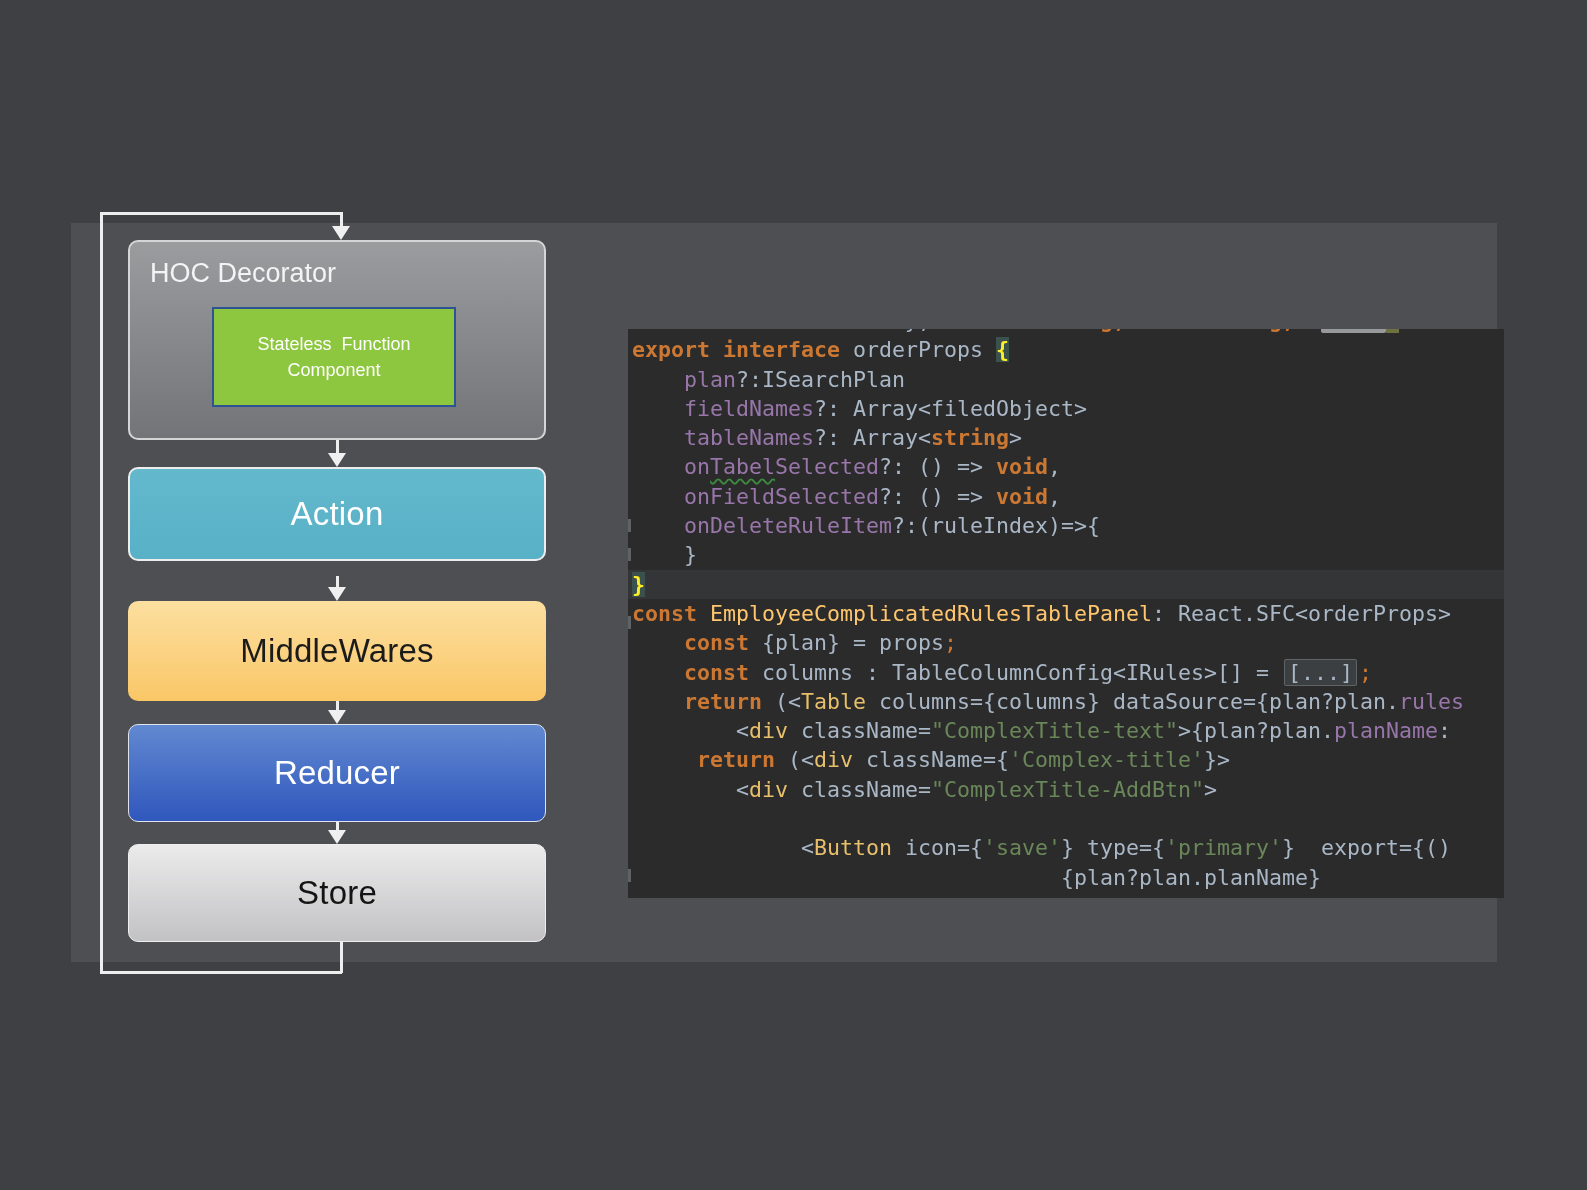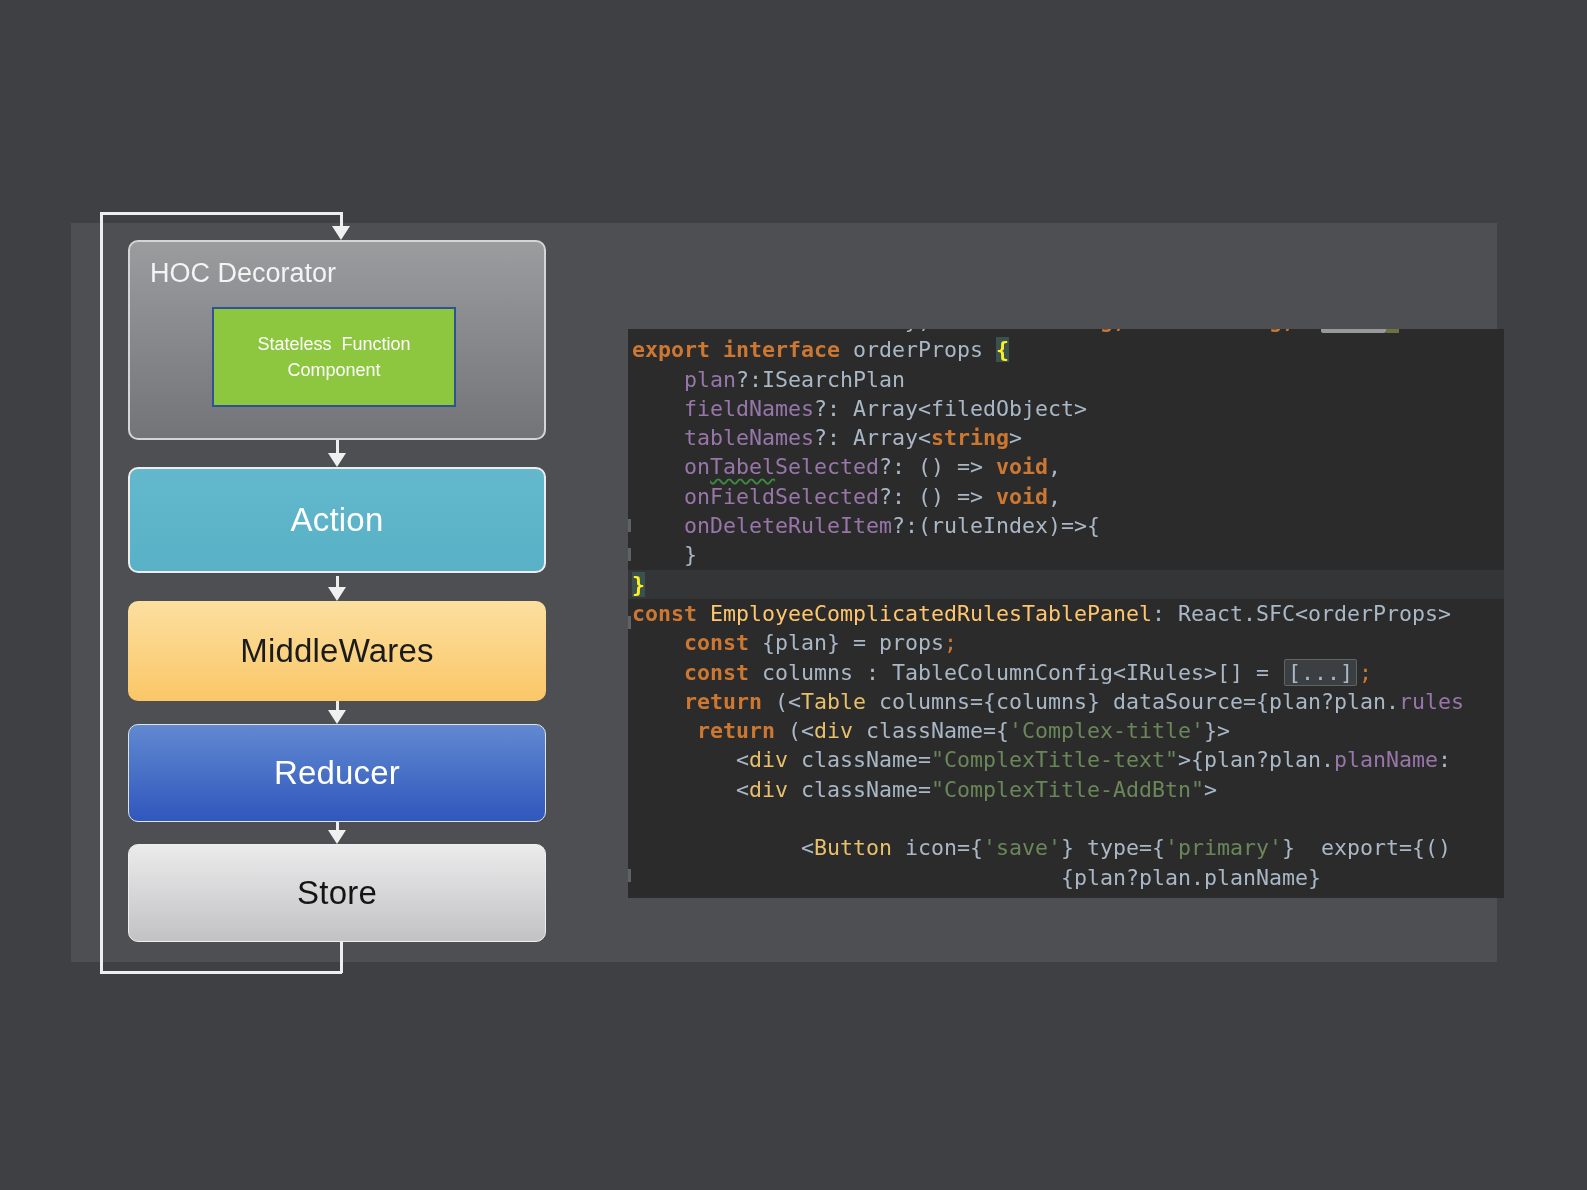--- a/index.html
+++ b/index.html
@@ -23,21 +23,21 @@
     border:2px solid #d5d5d5; display:block;
   }
   .box-hoc .hoc-title { color:#f4f4f4; font-size:27px; padding:16px 0 0 20px; }
   .box-stateless {
     position:absolute; left:212px; top:307px; width:244px; height:100px;
     background:#8dc63f; border:2.5px solid #2e5395; box-sizing:border-box;
     display:flex; flex-direction:column; align-items:center; justify-content:center;
   }
   .box-stateless .sl-line { color:#ffffff; font-size:18px; line-height:1.45; white-space:pre; }
   .box-action {
-    top:467px; height:106px; background:linear-gradient(180deg,#63b8cc,#58b1c7);
+    top:467px; height:94px; background:linear-gradient(180deg,#63b8cc,#58b1c7);
     border:2px solid #ededed; color:#ffffff;
   }
   .box-middlewares {
     top:601px; height:100px; background:linear-gradient(180deg,#fcdfa0,#fac767);
     color:#1b1b1b;
   }
   .box-reducer {
     top:724px; height:98px; background:linear-gradient(180deg,#6189d1,#3057bc);
     border:1.5px solid #dfe4ec; color:#ffffff;
   }
@@ -136,22 +136,22 @@
         <div class="code-line"><span class="seg-def">    </span><span class="seg-prop">tableNames</span><span class="seg-def">?: Array&lt;</span><span class="seg-kw">string</span><span class="seg-def">&gt;</span></div>
         <div class="code-line"><span class="seg-def">    </span><span class="seg-prop">on</span><span class="seg-prop seg-sq">Tabel</span><span class="seg-prop">Selected</span><span class="seg-def">?: () =&gt; </span><span class="seg-kw">void</span><span class="seg-def">,</span></div>
         <div class="code-line"><span class="seg-def">    </span><span class="seg-prop">onFieldSelected</span><span class="seg-def">?: () =&gt; </span><span class="seg-kw">void</span><span class="seg-def">,</span></div>
         <div class="code-line"><span class="seg-def">    </span><span class="seg-prop">onDeleteRuleItem</span><span class="seg-def">?:(ruleIndex)=&gt;{</span></div>
         <div class="code-line"><span class="seg-def">    }</span></div>
         <div class="code-line hl"><span class="seg-bhl">}</span></div>
         <div class="code-line"><span class="seg-kw">const</span><span class="seg-def"> </span><span class="seg-fn">EmployeeComplicatedRulesTablePanel</span><span class="seg-def">: React.SFC&lt;orderProps&gt;</span></div>
         <div class="code-line"><span class="seg-def">    </span><span class="seg-kw">const</span><span class="seg-def"> {plan} = props</span><span class="seg-semi">;</span></div>
         <div class="code-line"><span class="seg-def">    </span><span class="seg-kw">const</span><span class="seg-def"> columns : TableColumnConfig&lt;IRules&gt;[] = </span><span class="seg-fold">[...]</span><span class="seg-semi">;</span></div>
         <div class="code-line"><span class="seg-def">    </span><span class="seg-kw">return</span><span class="seg-def"> (&lt;</span><span class="seg-tag">Table</span><span class="seg-def"> columns={columns} dataSource={plan?plan.</span><span class="seg-prop">rules</span></div>
+        <div class="code-line"><span class="seg-def">        &lt;</span><span class="seg-tag">div</span><span class="seg-def"> className=</span><span class="seg-str">"ComplexTitle-text"</span><span class="seg-def">&gt;{plan?plan.</span><span class="seg-prop">planName</span><span class="seg-def">:</span></div>
         <div class="code-line"><span class="seg-def">     </span><span class="seg-kw">return</span><span class="seg-def"> (&lt;</span><span class="seg-tag">div</span><span class="seg-def"> className={</span><span class="seg-str">'Complex-title'</span><span class="seg-def">}&gt;</span></div>
-        <div class="code-line"><span class="seg-def">        &lt;</span><span class="seg-tag">div</span><span class="seg-def"> className=</span><span class="seg-str">"ComplexTitle-text"</span><span class="seg-def">&gt;{plan?plan.</span><span class="seg-prop">planName</span><span class="seg-def">:</span></div>
         <div class="code-line"><span class="seg-def">        &lt;</span><span class="seg-tag">div</span><span class="seg-def"> className=</span><span class="seg-str">"ComplexTitle-AddBtn"</span><span class="seg-def">&gt;</span></div>
         <div class="code-line"><span class="seg-def"></span></div>
         <div class="code-line"><span class="seg-def">             &lt;</span><span class="seg-tag">Button</span><span class="seg-def"> icon={</span><span class="seg-str">'save'</span><span class="seg-def">} type={</span><span class="seg-str">'primary'</span><span class="seg-def">}  export={()</span></div>
         <div class="code-line"><span class="seg-def">                                 {plan?plan.planName}</span></div>
       </div>
     <div class="gutter-mark" style="top:190px;"></div>
     <div class="gutter-mark" style="top:219px;"></div>
     <div class="gutter-mark" style="top:287px;"></div>
     <div class="gutter-mark" style="top:540px;"></div>
   </div>

